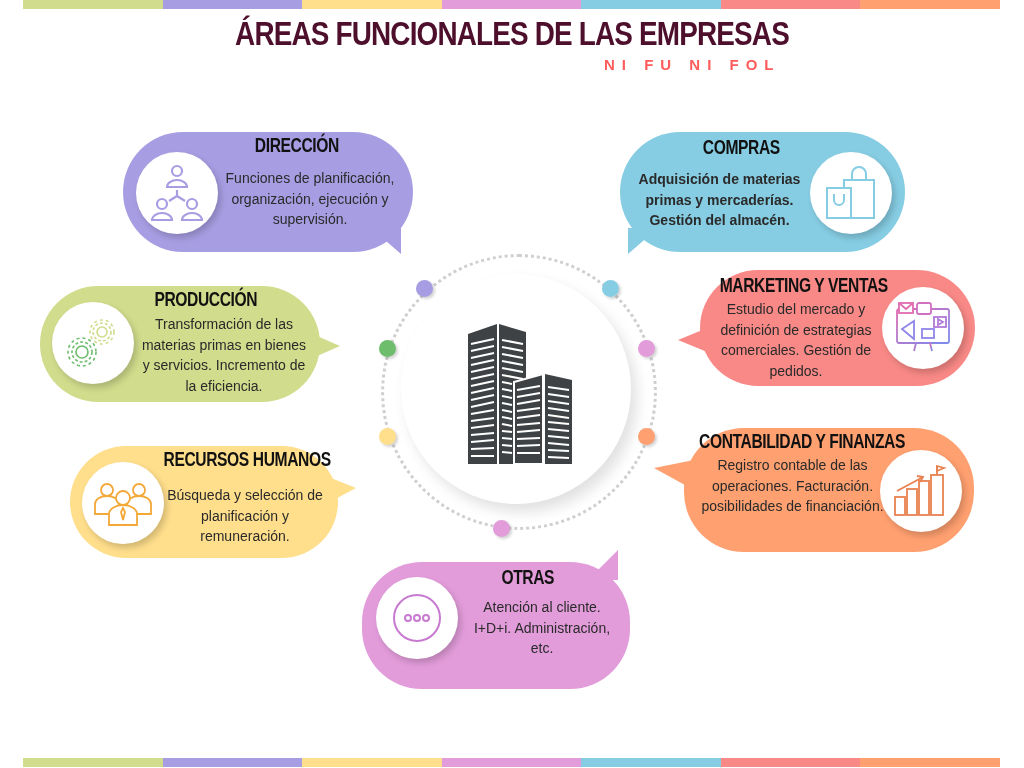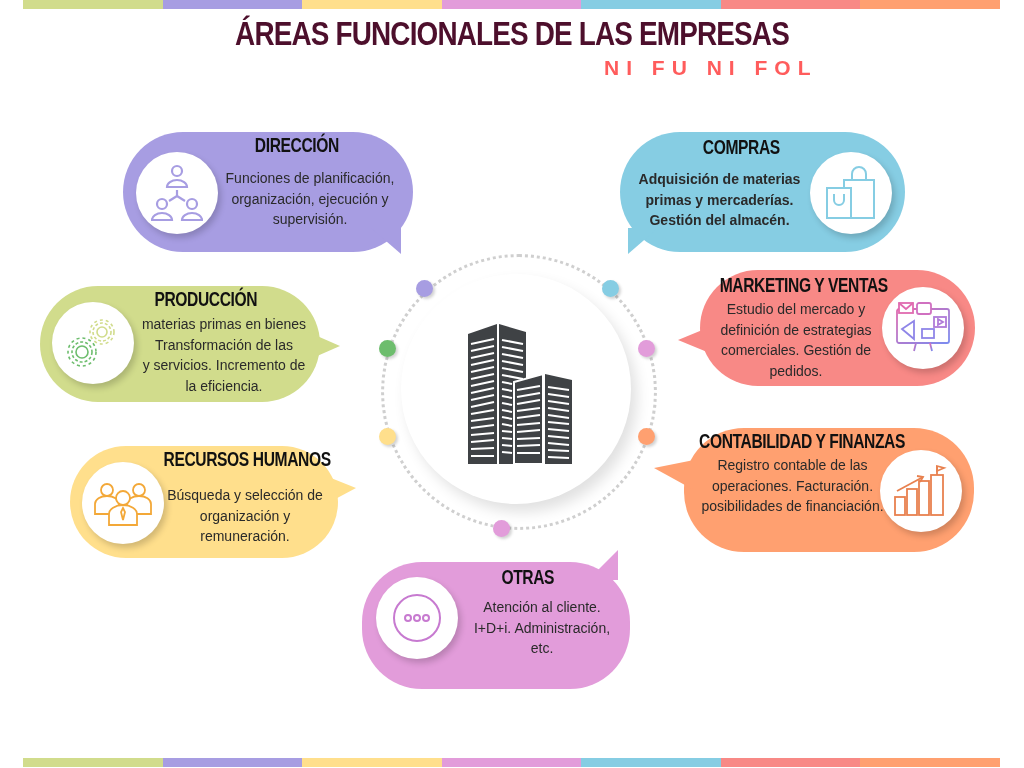--- a/index.html
+++ b/index.html
@@ -12,21 +12,21 @@
   .stripe .seg { flex: 1; height: 100%; }
 
   .title {
     position: absolute; left: 0; width: 1024px; top: 14px; text-align: center;
     font-family: "Liberation Sans Narrow", "Liberation Sans", sans-serif;
     font-weight: 900; font-size: 34px; color: #4d0f2c; letter-spacing: -1px;
     transform: scaleX(0.82); transform-origin: 512px 0;
   }
   .subtitle {
     position: absolute; left: 604px; top: 56px;
-    font-weight: 700; font-size: 21px; color: #ff5c5c; letter-spacing: 7px;
+    font-weight: 700; font-size: 15px; color: #ff5c5c; letter-spacing: 7px;
   }
 
   .bubble { position: absolute; border-radius: 60px; }
   .bubble .tail { position: absolute; width: 0; height: 0; }
   .bubble .circle {
     position: absolute; width: 82px; height: 82px; border-radius: 50%;
     background: #fff; box-shadow: 3px 4px 6px rgba(0,0,0,0.18);
     display: flex; align-items: center; justify-content: center;
   }
   .bubble .heading {
@@ -189,22 +189,22 @@
       <circle cx="38" cy="16" r="9" stroke="#d1dc8c" stroke-dasharray="3 2"></circle>
         <circle cx="38" cy="16" r="5" stroke="#d1dc8c"></circle>
       <circle cx="38" cy="16" r="12" stroke="#d1dc8c" stroke-dasharray="3 3"></circle>
       <circle cx="18" cy="36" r="10" stroke="#6dbd6d" stroke-dasharray="3 2"></circle>
         <circle cx="18" cy="36" r="6" stroke="#6dbd6d"></circle>
       <circle cx="18" cy="36" r="14" stroke="#6dbd6d" stroke-dasharray="3 3"></circle>
     </svg>
   </div>
   <div class="heading" style="left:100px;top:2px;">PRODUCCIÓN</div>
   <div class="desc" style="left:94px;top:28px;width:180px;">
+    <div>Transformación de las</div>
     <div>materias primas en bienes</div>
-    <div>Transformación de las</div>
     <div>y servicios. Incremento de</div>
     <div>la eficiencia.</div>
   </div>
 </div>
 
 <div class="bubble" style="left:700px;top:270px;width:275px;height:116px;background:#f88986;">
   <div class="tail" style="left:-22px;top:56px;border-right:34px solid #f88986;border-top:14px solid transparent;border-bottom:14px solid transparent;"></div>
   <div class="circle" style="left:182px;top:17px;">
     <svg width="58" height="54" viewBox="0 0 58 54" fill="none" stroke-width="1.8">
       <defs>
@@ -244,21 +244,21 @@
       <circle cx="46" cy="10" r="6"></circle>
         <path d="M34 34 v-10 a12 8 0 0 1 24 0 v10 z"></path>
       <circle cx="30" cy="18" r="7" fill="#fff"></circle>
         <path d="M16 45 v-11 a14 9 0 0 1 28 0 v11 z" fill="#fff"></path>
       <path d="M30 28 l-2 4 l2 8 l2 -8 z"></path>
     </svg>
   </div>
   <div class="heading" style="left:70px;top:2px;">RECURSOS HUMANOS</div>
   <div class="desc" style="left:86px;top:30px;width:178px;margin-top:9px;">
     <div>Búsqueda y selección de</div>
-    <div>organización y</div>
+    <div>planificación y</div>
     <div>remuneración.</div>
   </div>
 </div>
 
 <div class="bubble" style="left:684px;top:428px;width:290px;height:124px;background:#ffa070;">
   <div class="tail" style="left:-30px;top:32px;border-right:40px solid #ffa070;border-top:8px solid transparent;border-bottom:22px solid transparent;"></div>
   <div class="circle" style="left:196px;top:22px;">
     <svg width="56" height="52" viewBox="0 0 56 52" fill="none" stroke="#e8814f" stroke-width="1.8">
       <rect x="2" y="32" width="10" height="18"></rect>
         <rect x="14" y="24" width="10" height="26"></rect>

